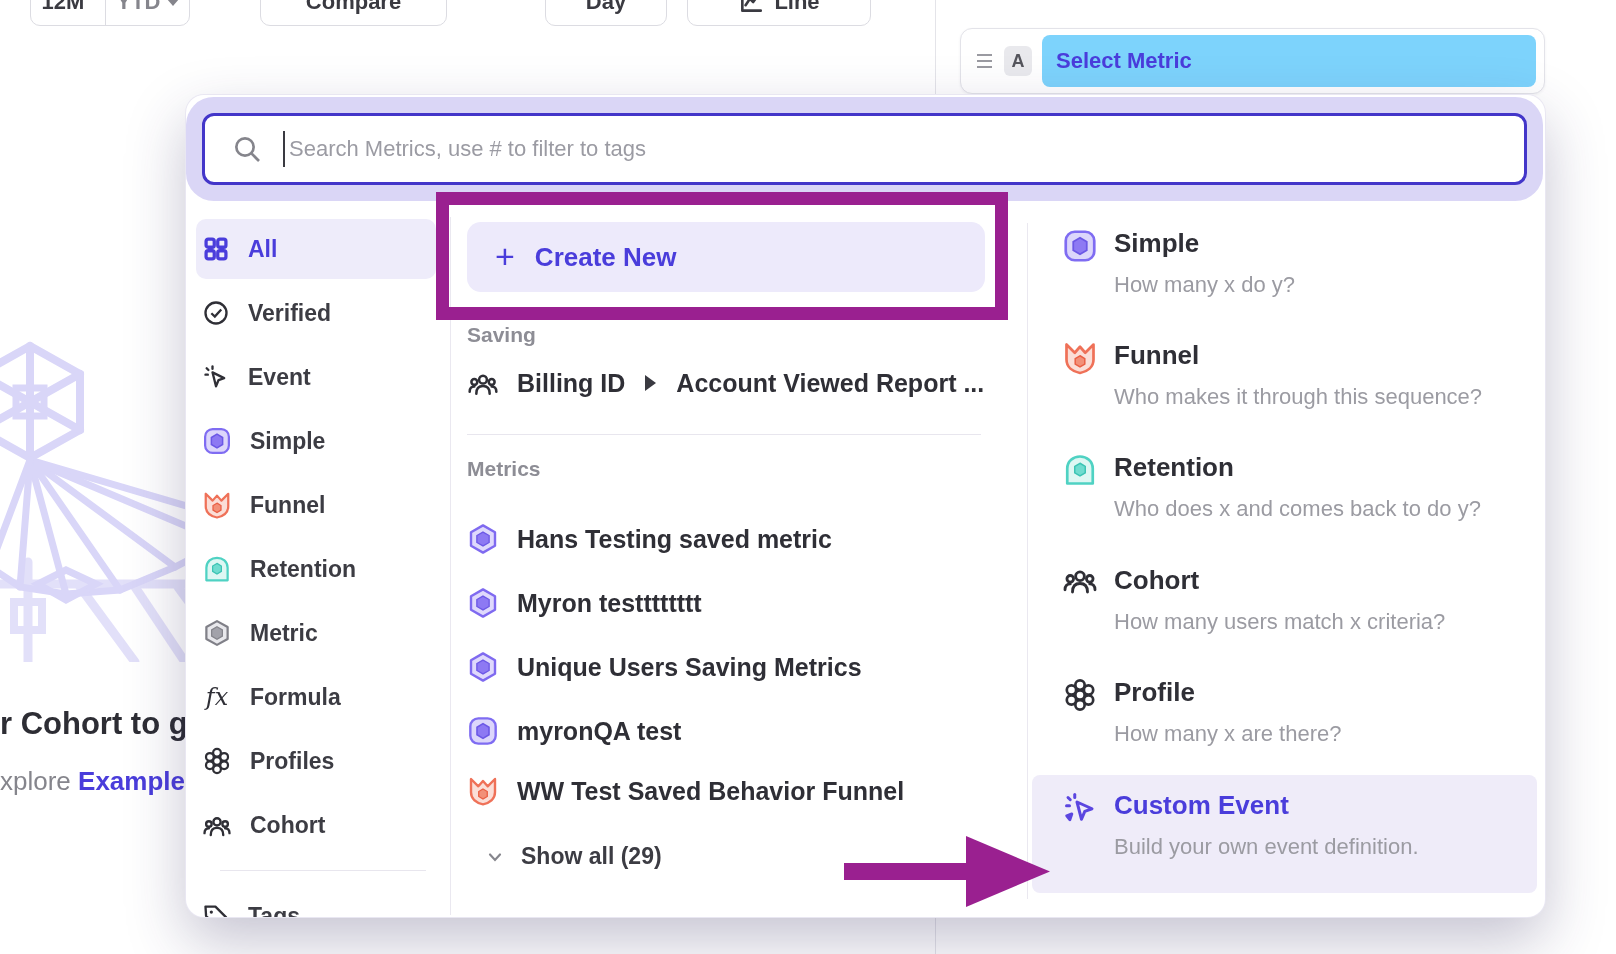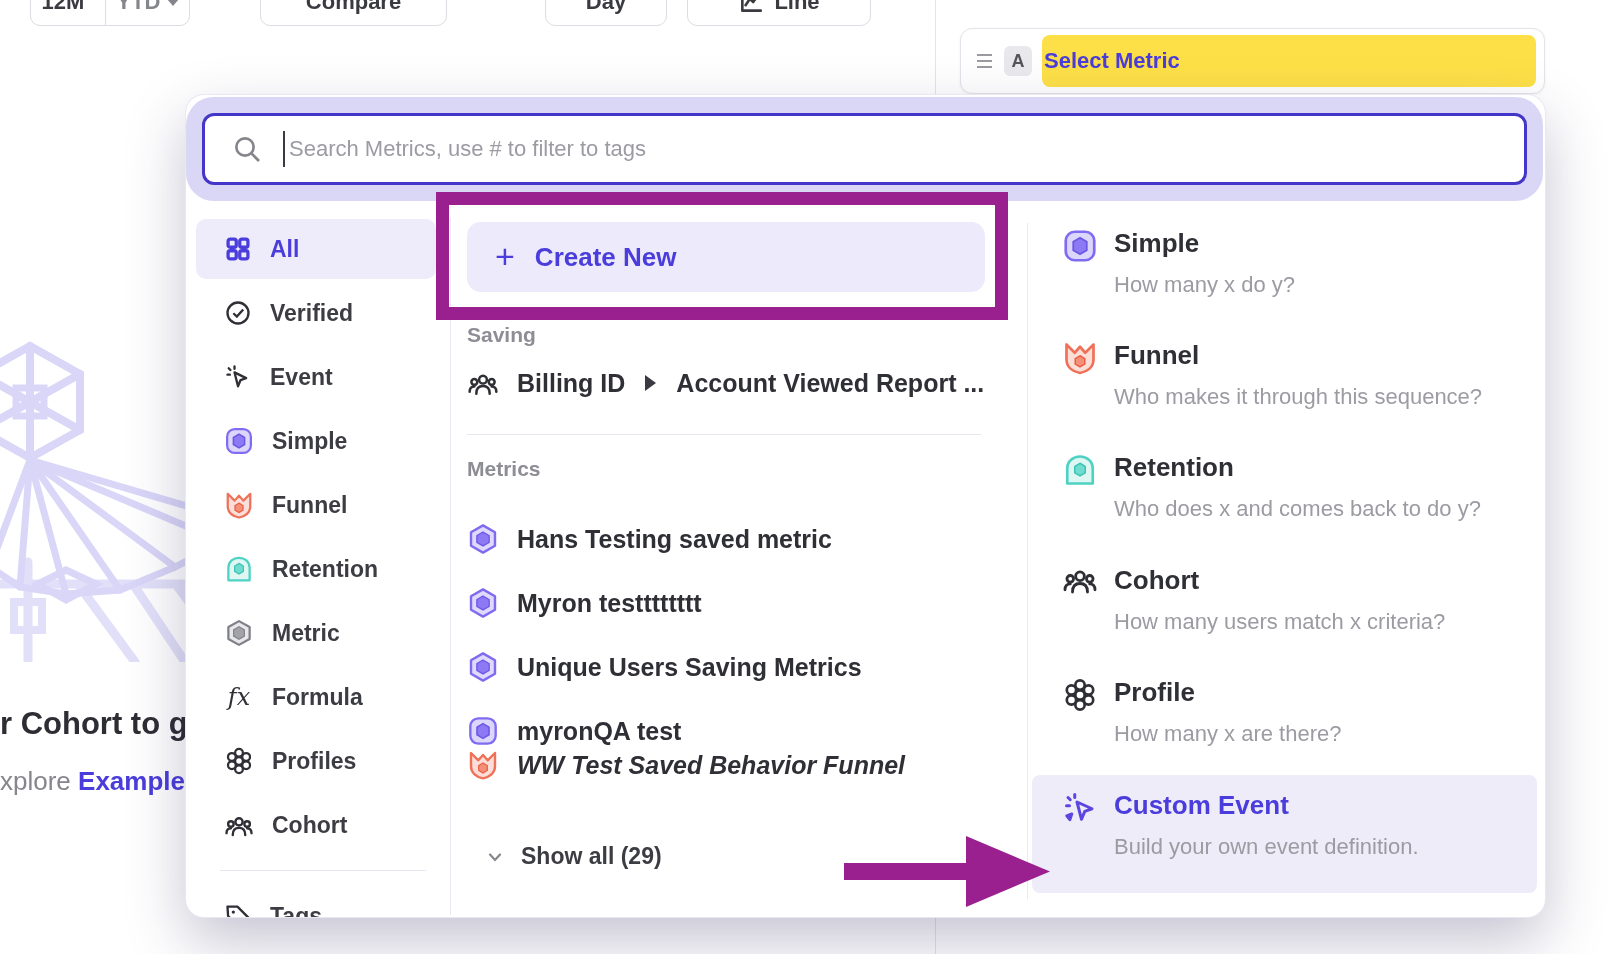--- a/index.html
+++ b/index.html
@@ -27,22 +27,22 @@
     display:flex; align-items:center; padding:0 8px 0 12px;
   }
   .drag-handle { display:flex; flex-direction:column; gap:4px; padding:4px; }
   .drag-handle i { display:block; width:15px; height:2px; background:#9a9aa1; }
   .series-badge {
     width:28px; height:30px; margin-left:8px; background:#e9e9ed; border-radius:6px;
     display:flex; align-items:center; justify-content:center;
     font-size:18px; font-weight:700; color:#55555c;
   }
   .slot-pill {
-    flex:1; height:52px; margin-left:10px; background:#fde047; border-radius:8px;
-    display:flex; align-items:center; padding-left:2px;
+    flex:1; height:52px; margin-left:10px; background:#7dd3fc; border-radius:8px;
+    display:flex; align-items:center; padding-left:14px;
     font-size:22px; font-weight:700; color:#4a3ddb;
   }
   .wireframe { position:absolute; left:0; top:332px; width:200px; height:330px; }
   .canvas-headline { position:absolute; left:0; top:706px; font-size:31px; font-weight:700; color:#2d2d34; white-space:nowrap; }
   .canvas-sub { position:absolute; left:0; top:766px; font-size:26px; color:#85858c; white-space:nowrap; }
   .canvas-sub .lnk { color:#4a3ddb; font-weight:600; }
   
   .modal {
     position:absolute; left:186px; top:95px; width:1359px; height:822px;
     background:#fff; border-radius:18px; overflow:hidden; z-index:10;
@@ -54,21 +54,21 @@
     box-shadow:0 0 0 16px #dad6f6;
     display:flex; align-items:center; padding-left:26px; gap:20px;
   }
   .search-caret { width:2px; height:36px; background:#3a3a41; }
   .search-ph { font-size:22px; color:#9b9ba3; margin-left:-16px; }
   .v-divider { position:absolute; width:1px; background:#eae8f0; }
   
   .cat-col { position:absolute; left:10px; top:118px; width:250px; }
   .cat-item {
     position:absolute; left:0; width:240px; height:60px; border-radius:10px;
-    display:flex; align-items:center; gap:18px; padding-left:28px;
+    display:flex; align-items:center; gap:18px; padding-left:6px;
     font-size:23px; font-weight:600; color:#3c3c43; cursor:pointer;
   }
   .cat-item.selected { background:#eeecfa; color:#4a3ddb; }
   .cat-rule { position:absolute; left:24px; width:206px; height:1px; background:#e8e6ee; }
   
   .create-btn {
     position:absolute; left:281px; top:127px; width:518px; height:70px;
     background:#edeafb; border-radius:14px; display:flex; align-items:center;
     gap:20px; padding-left:28px; font-size:26px; font-weight:600; color:#4a3ddb; cursor:pointer;
   }
@@ -350,21 +350,21 @@
   </div>
   <div class="list-row" style="top:608px;">
     <span>
       <svg width="32" height="32" viewBox="0 0 24 24">
           <rect x="2.5" y="2.5" width="19" height="19" rx="6" fill="#dcd6fb" stroke="#7f6cf2" stroke-width="1.8"></rect>
           <polygon points="12,6.5 16.5,9.2 16.5,14.8 12,17.5 7.5,14.8 7.5,9.2" fill="#8d79f3" stroke="#6c58e6" stroke-width="1.2"></polygon>
         </svg>
     </span>
     <span>myronQA test</span>
   </div>
-  <div class="list-row" style="top:642px;font-style:italic;">
+  <div class="list-row" style="top:668px;">
     <span>
       <svg width="32" height="32" viewBox="0 0 24 24">
           <path d="M3 3 L3 13 C3 18 7 21 12 22 C17 21 21 18 21 13 L21 3 L15.5 8.5 L12 4.5 L8.5 8.5 Z" fill="#fbded7" stroke="#ef7158" stroke-width="1.8" stroke-linejoin="round"></path>
           <polygon points="12,10.5 15.2,12.4 15.2,16.1 12,18 8.8,16.1 8.8,12.4" fill="#f29078" stroke="#ea5f44" stroke-width="1"></polygon>
         </svg>
     </span>
     <span>WW Test Saved Behavior Funnel</span>
   </div>
 
   <div class="show-all" style="top:748px;">

